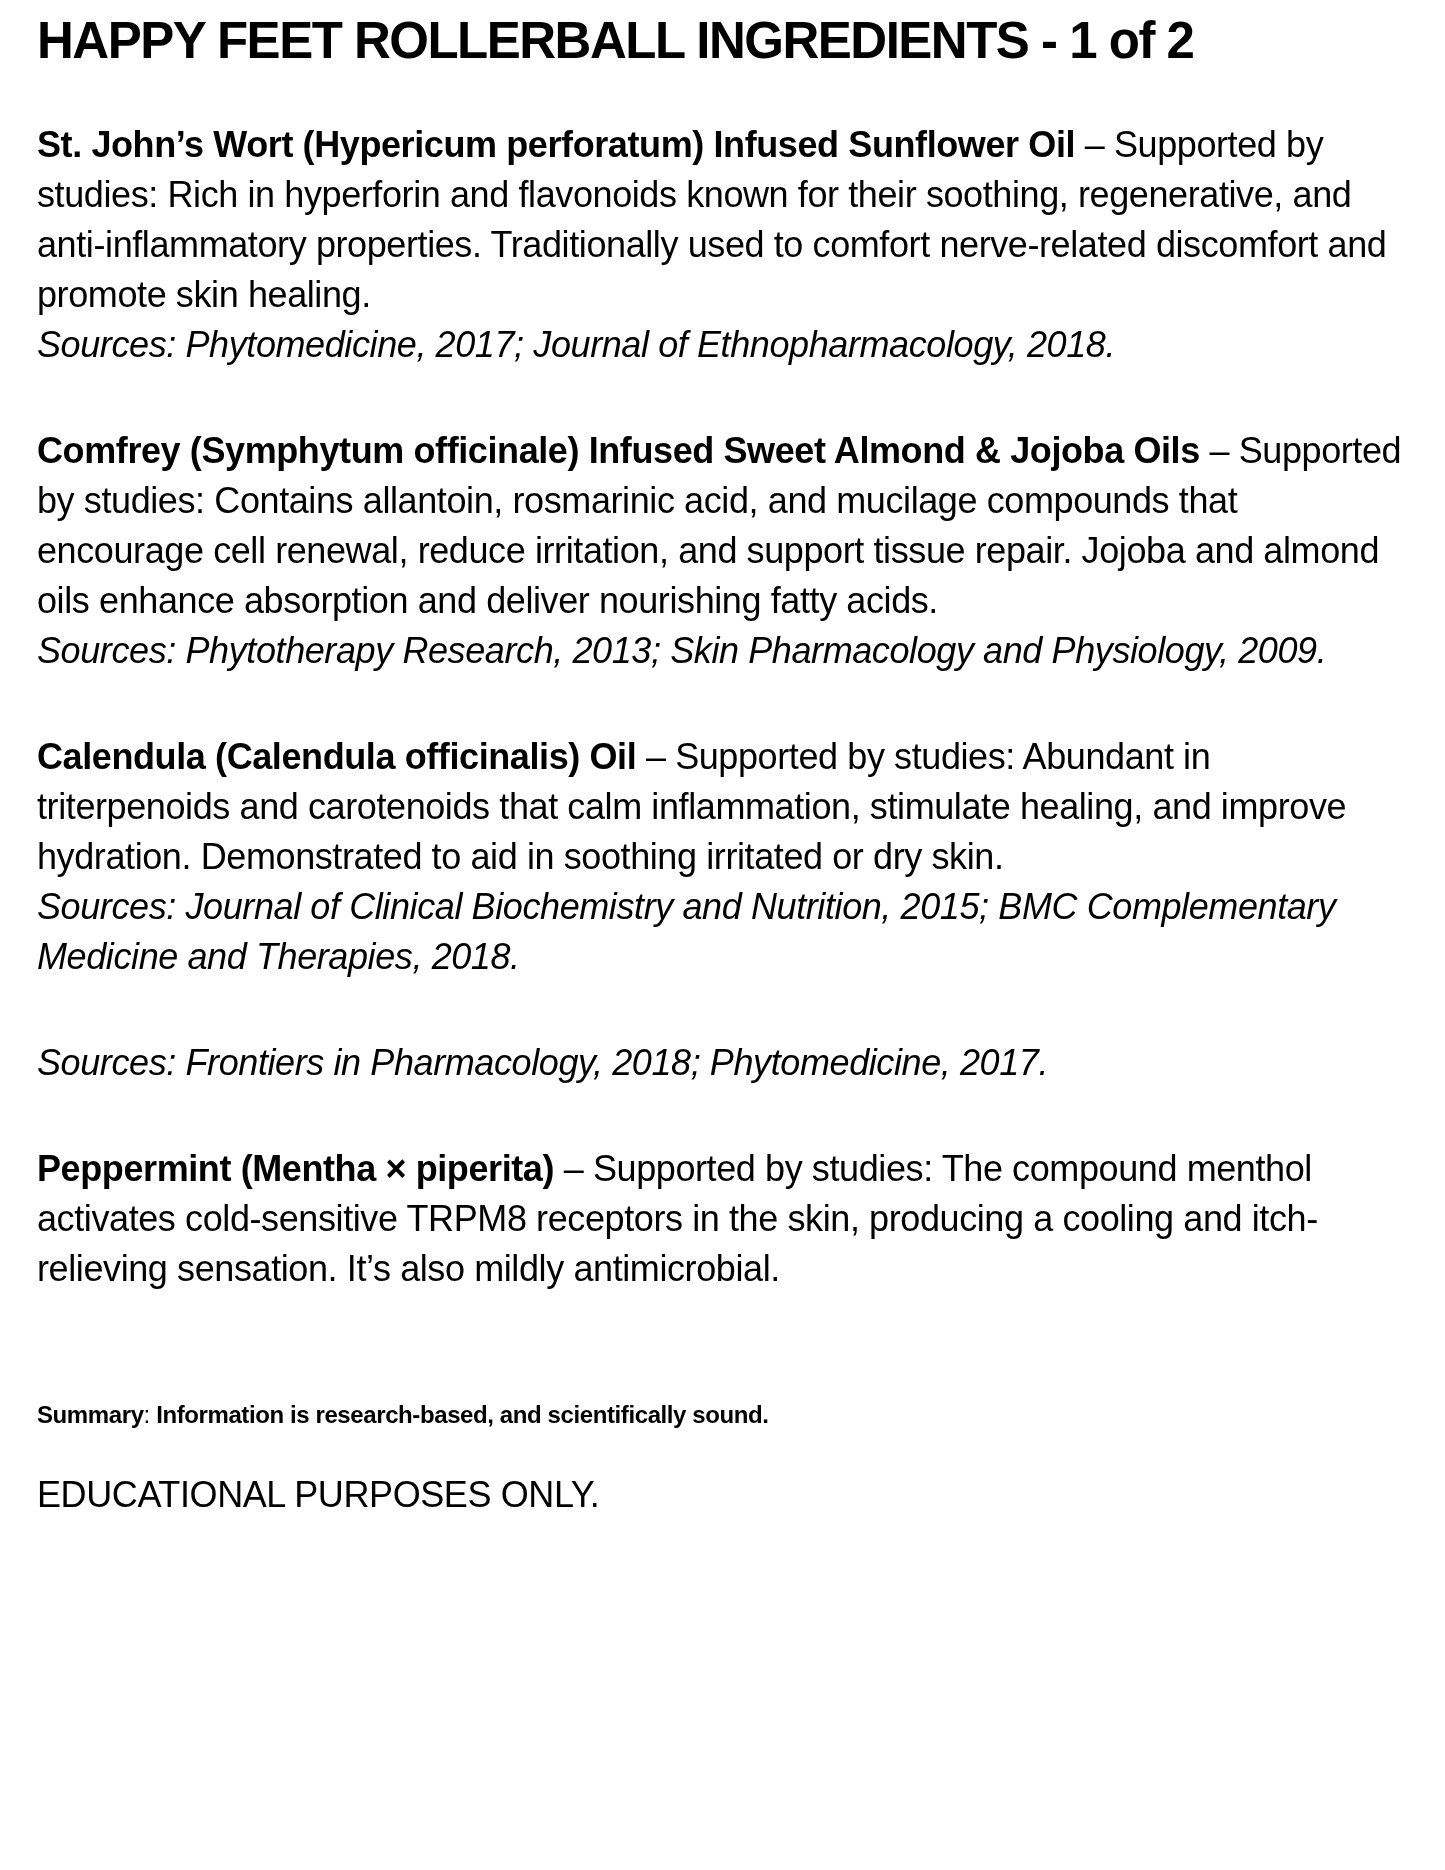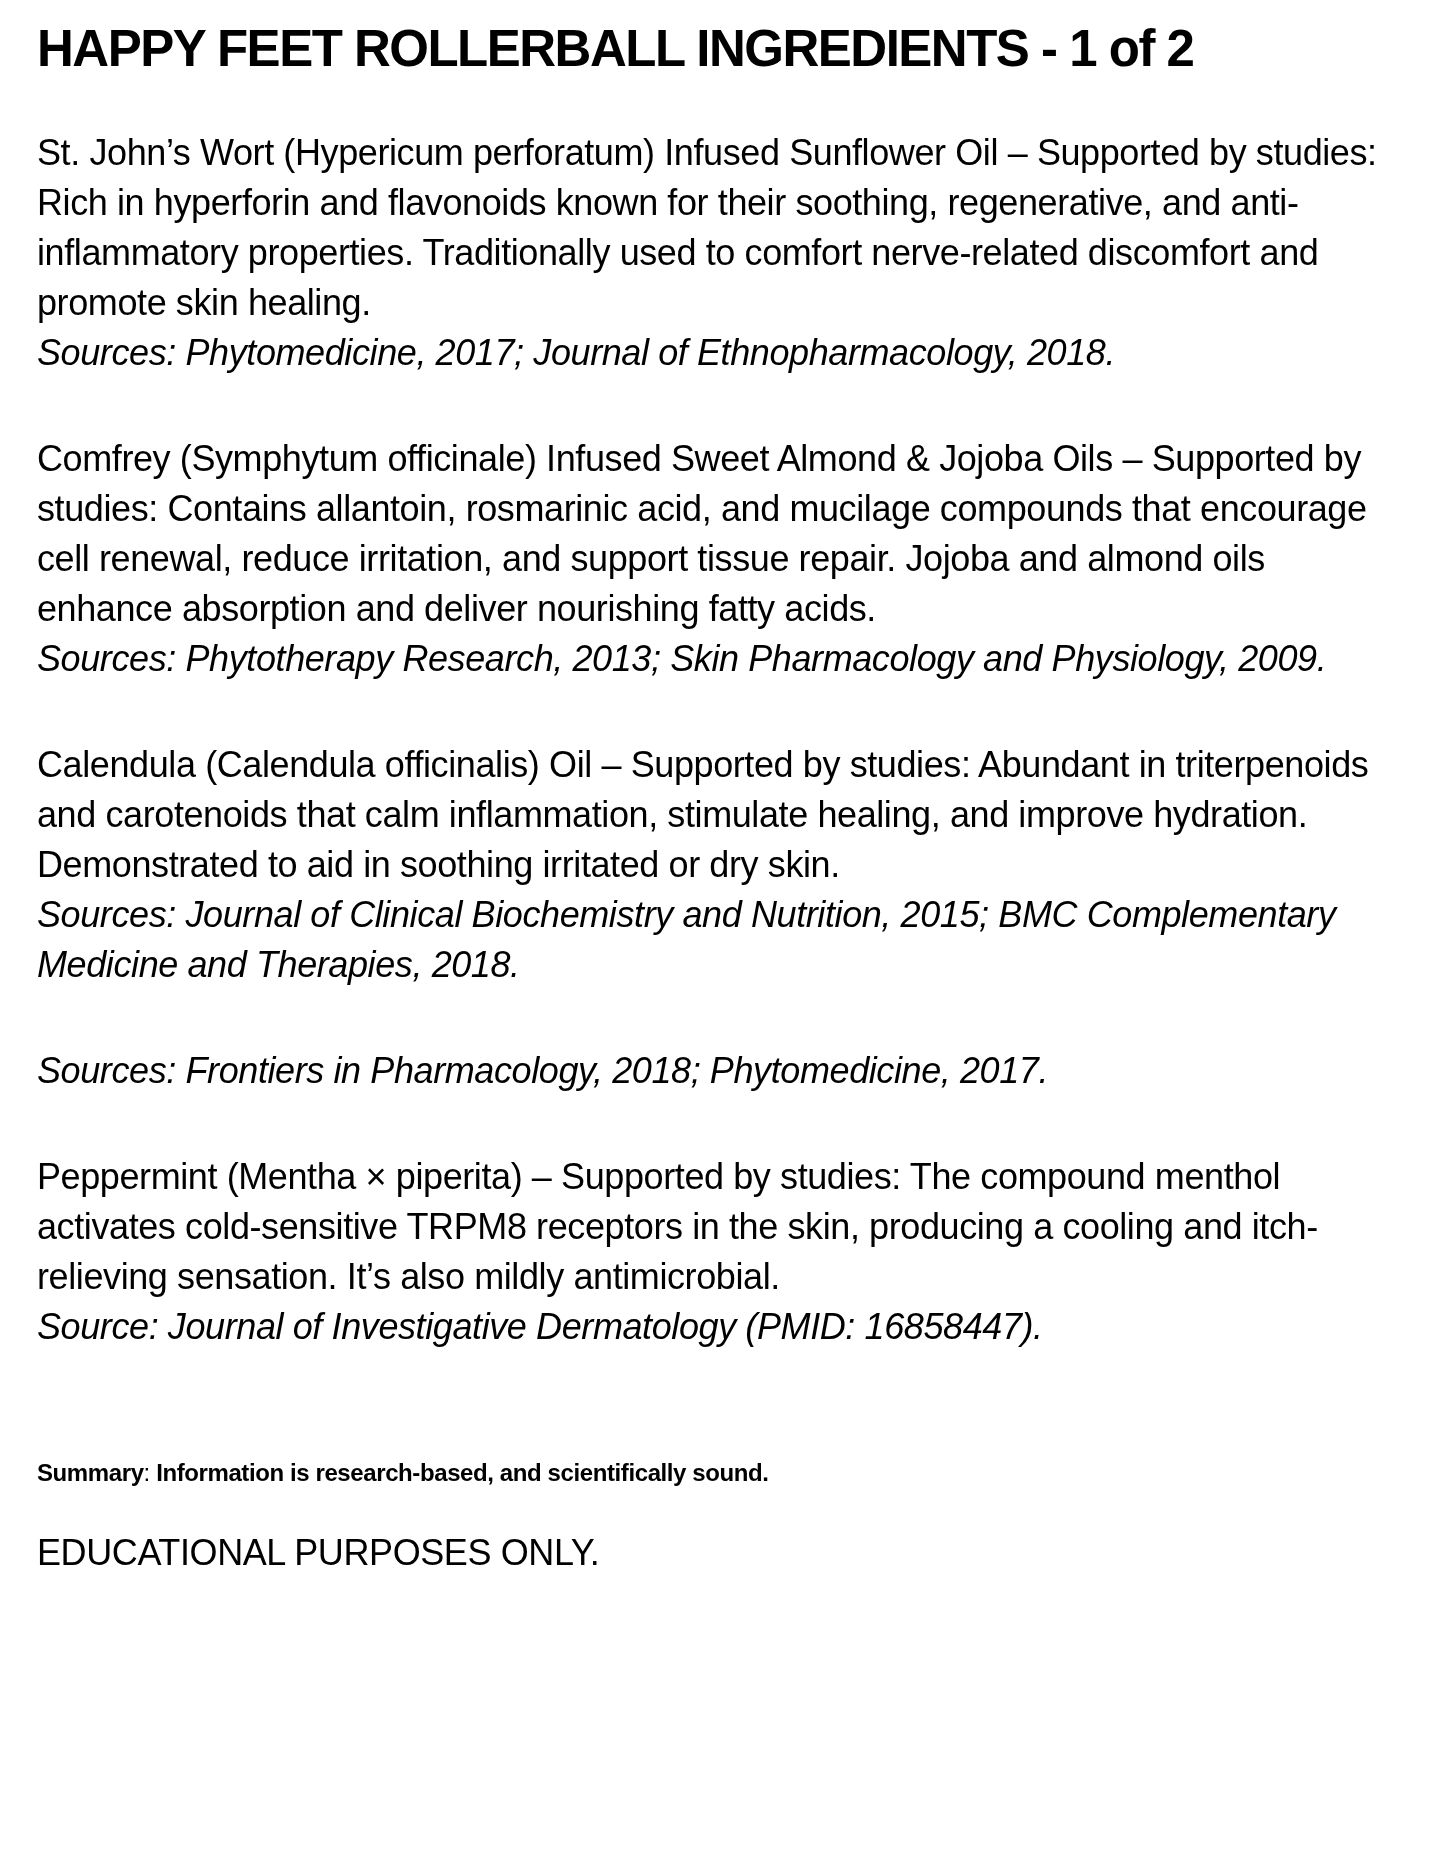--- a/index.html
+++ b/index.html
@@ -6,21 +6,21 @@
     margin: 0;
     padding: 0;
     background: #ffffff;
   }
   .page {
     width: 1445px;
     height: 1870px;
     box-sizing: border-box;
     background: #ffffff;
     color: #000000;
-    padding: 16px 37px 0 37px;
+    padding: 8px 37px 0 37px;
     overflow: hidden;
     font-family: "Liberation Sans", "DejaVu Sans", sans-serif;
   }
   .doc-title {
     margin: 0 0 46px 0;
     font-size: 51px;
     line-height: 1.3;
     font-weight: 800;
     letter-spacing: -1.5px;
     white-space: nowrap;
@@ -28,21 +28,21 @@
   .block {
     margin: 0 0 56px 0;
   }
   .para, .source {
     margin: 0;
     font-size: 36px;
     line-height: 50px;
     letter-spacing: -0.4px;
   }
   .lead {
-    font-weight: 400;
+    font-weight: 700;
   }
   .source {
     font-style: italic;
   }
   .summary {
     margin: 96px 0 0 0;
     font-size: 24px;
     line-height: 50px;
     letter-spacing: -0.4px;
     font-weight: 700;
@@ -79,20 +79,19 @@
     <p class="para"><span class="lead">Calendula (Calendula officinalis) Oil</span><span> – </span><span>Supported by studies: Abundant in triterpenoids and carotenoids that calm inflammation, stimulate healing, and improve hydration. Demonstrated to aid in soothing irritated or dry skin.</span></p>
     <p class="source">Sources: Journal of Clinical Biochemistry and Nutrition, 2015; BMC Complementary Medicine and Therapies, 2018.</p>
   </div>
 
   <div class="block">
     <p class="source">Sources: Frontiers in Pharmacology, 2018; Phytomedicine, 2017.</p>
   </div>
 
   <div class="block">
     <p class="para"><span class="lead">Peppermint (Mentha × piperita)</span><span> – </span><span>Supported by studies: The compound menthol activates cold-sensitive TRPM8 receptors in the skin, producing a cooling and itch-relieving sensation. It’s also mildly antimicrobial.</span></p>
-    <p class="source">Source: Journal of Investigative Dermatology (PMID: 16858447).</p>
   </div>
 
   <p class="summary"><span>Summary</span><span class="colon">: </span><span>Information is research-based, and scientifically sound.</span></p>
 
   <p class="disclaimer">EDUCATIONAL PURPOSES ONLY.</p>
 
 </div>
 
 </body></html>

